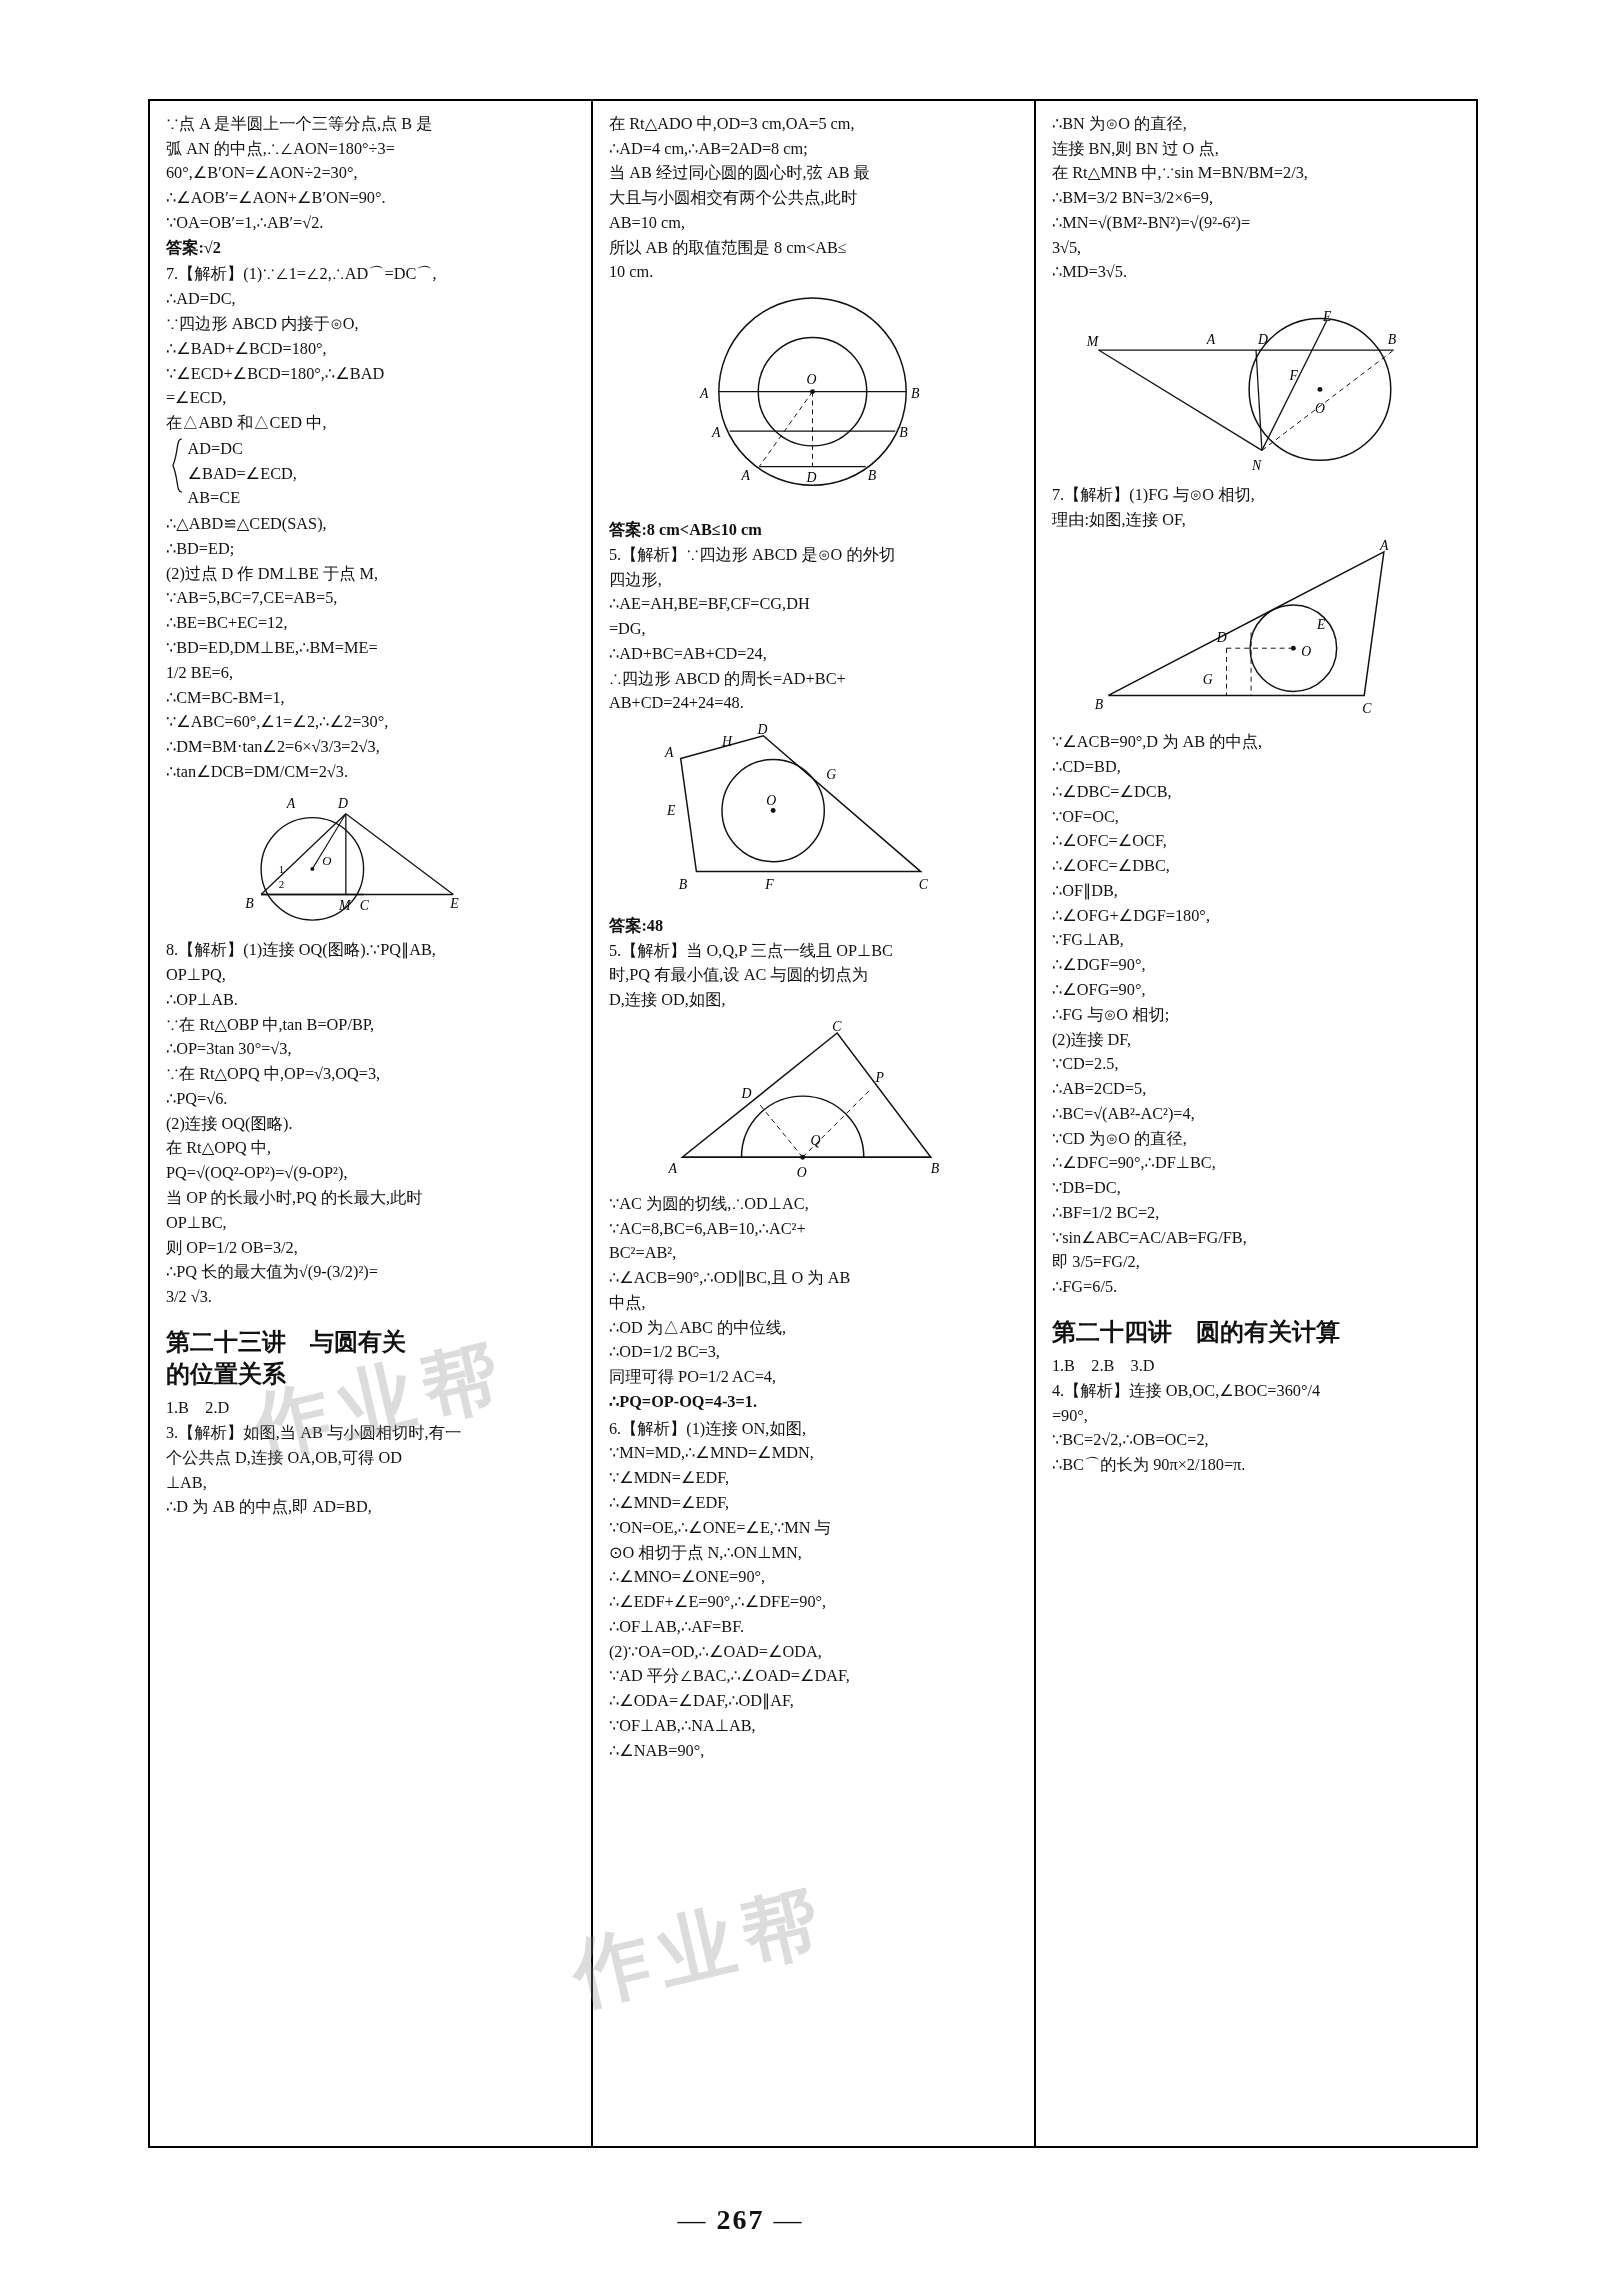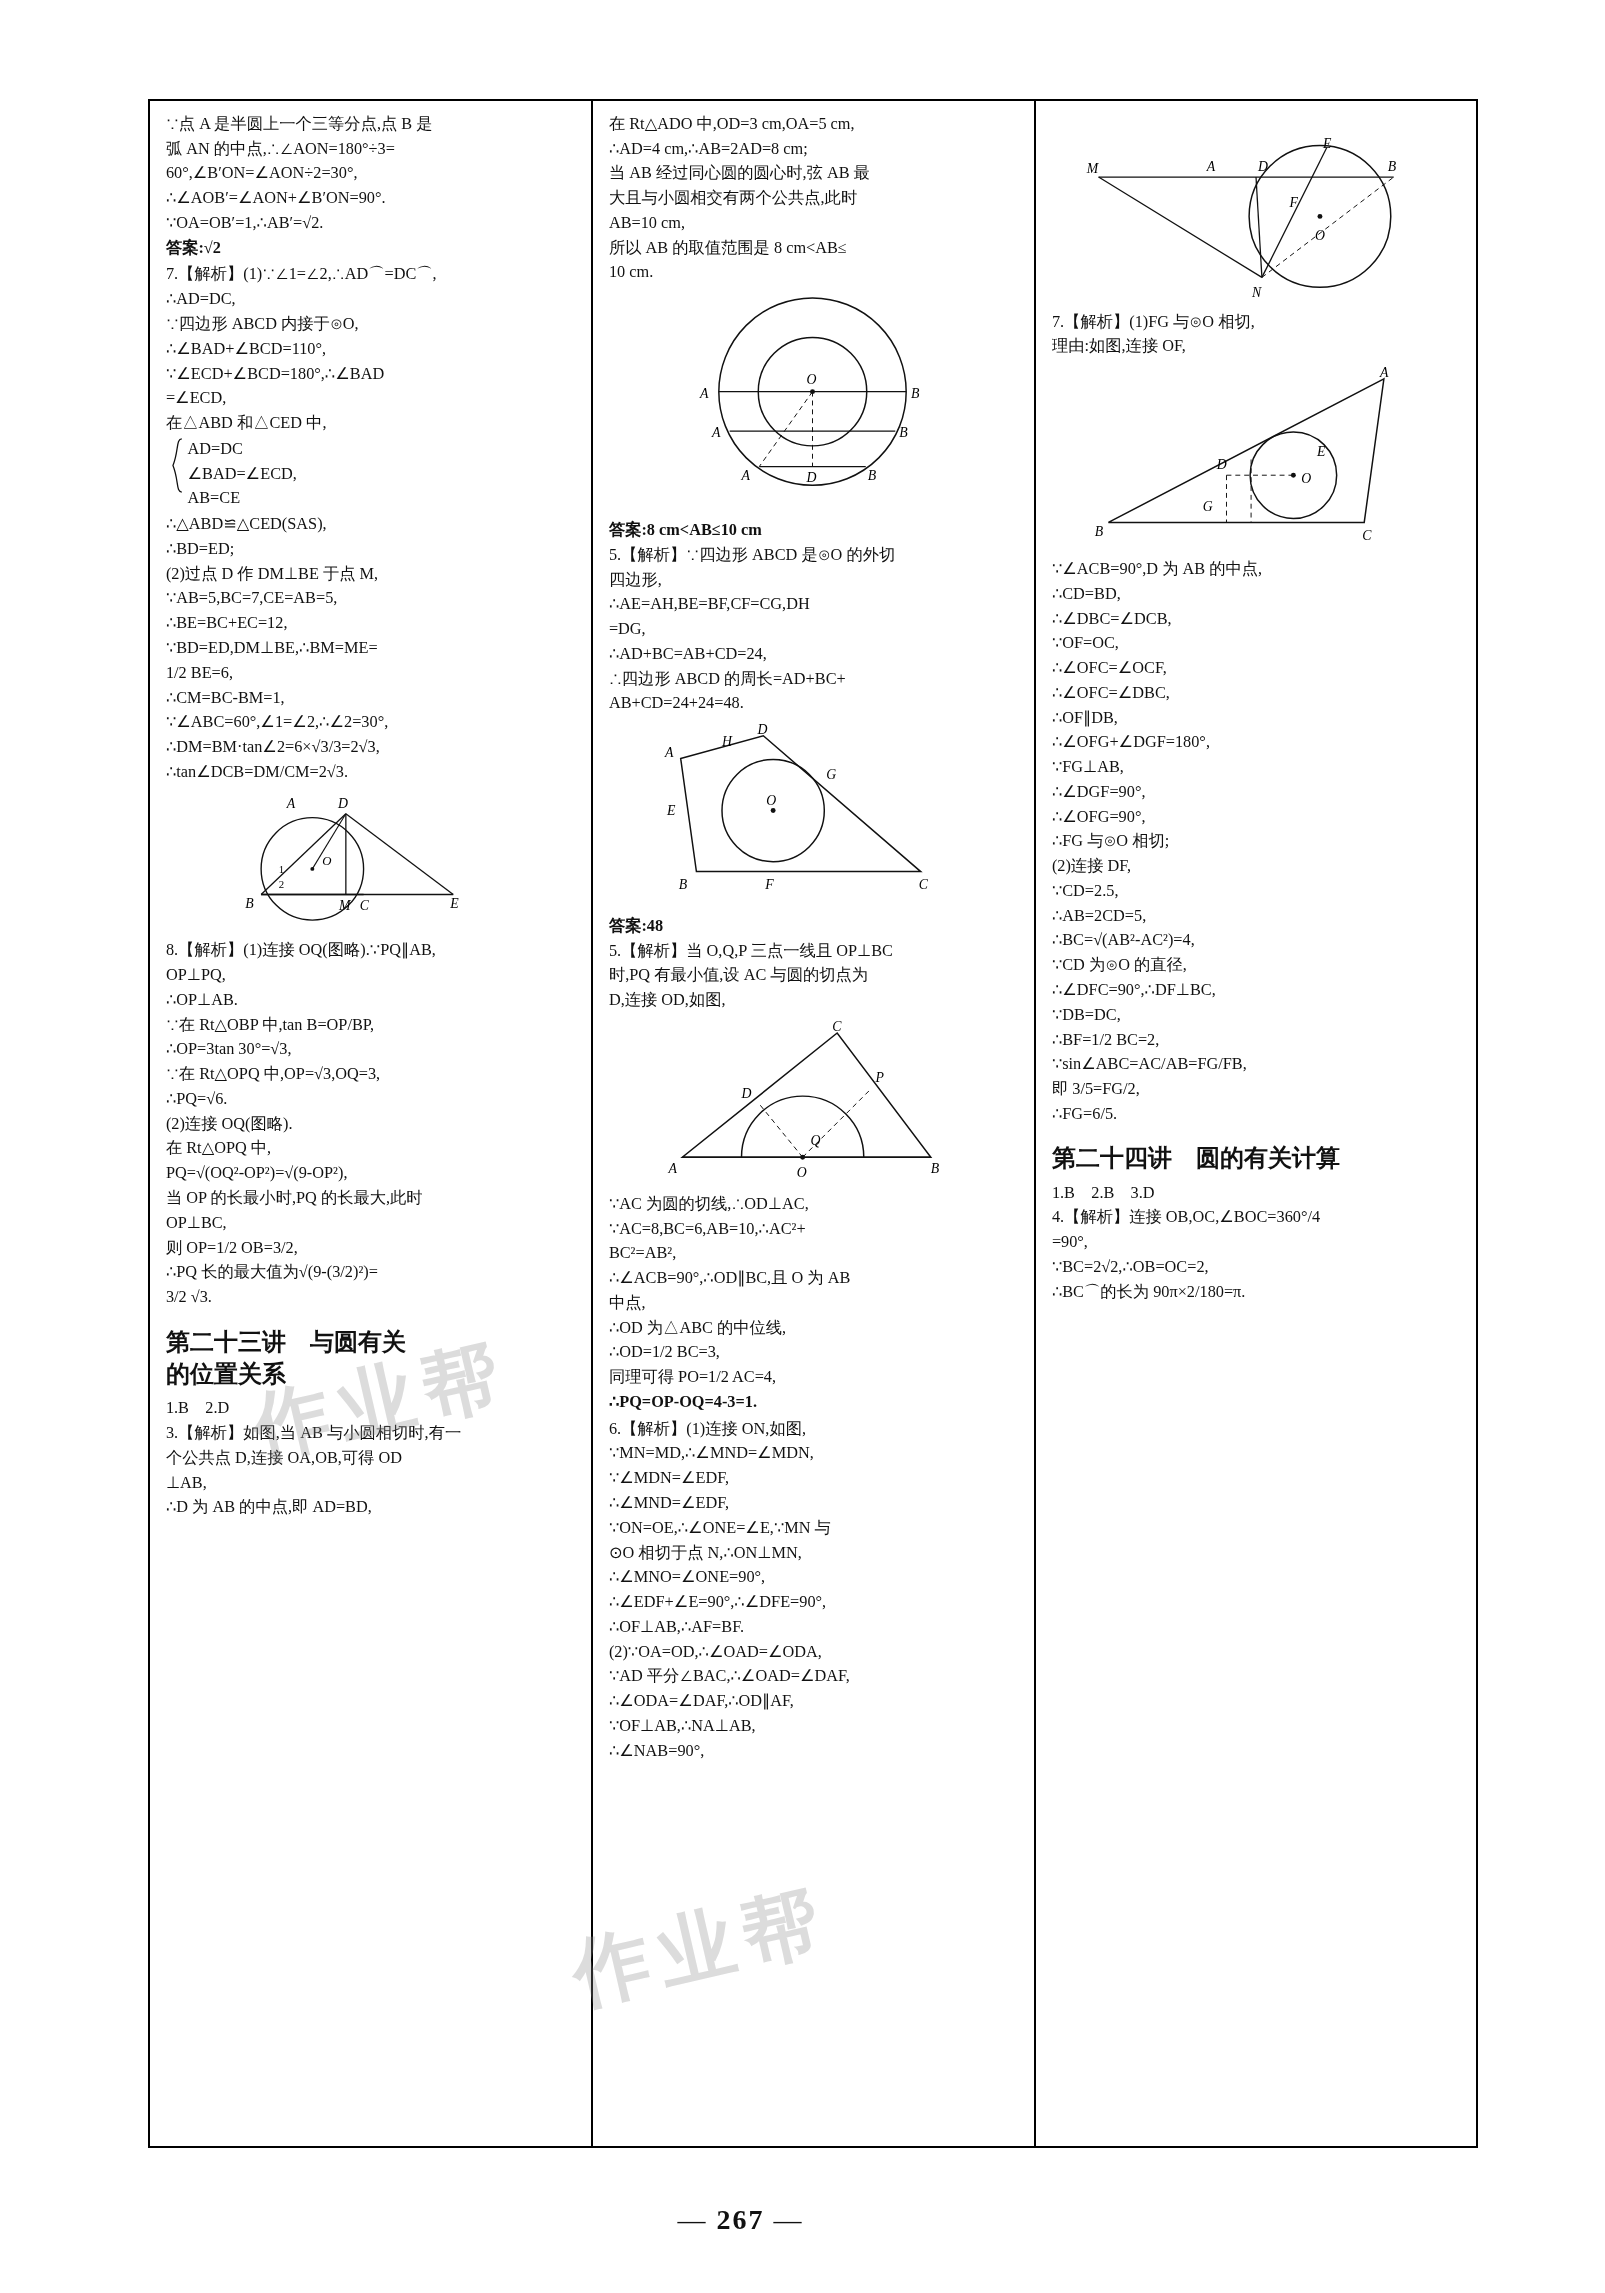--- a/index.html
+++ b/index.html
@@ -92,21 +92,21 @@
       <div class="ln">60°,∠B′ON=∠AON÷2=30°,</div>
       <div class="ln">∴∠AOB′=∠AON+∠B′ON=90°.</div>
       <div class="ln">∵OA=OB′=1,∴AB′=√2.</div>
       <div class="ln bold">答案:√2</div>
     </div>
 
     <div class="blk">
       <div class="ln">7.【解析】(1)∵∠1=∠2,∴AD⌒=DC⌒,</div>
       <div class="ln">∴AD=DC,</div>
       <div class="ln">∵四边形 ABCD 内接于⊙O,</div>
-      <div class="ln">∴∠BAD+∠BCD=110°,</div>
+      <div class="ln">∴∠BAD+∠BCD=180°,</div>
       <div class="ln">∵∠ECD+∠BCD=180°,∴∠BAD</div>
       <div class="ln">=∠ECD,</div>
       <div class="ln">在△ABD 和△CED 中,</div>
 
       <div style="display:flex;align-items:flex-start;margin:1px 0 1px 3.9px;">
         <svg width="13.8" height="57" viewBox="0 0 14 58">
           <path d="M12 2 C6 2, 9 14, 3 29 C9 44, 6 56, 12 56" fill="none" stroke="#111" stroke-width="1.3"></path>
         </svg>
         <div style="margin-left:3.9px;">
           <div class="ln">AD=DC</div>
@@ -287,20 +287,29 @@
       <div class="ln">(2)∵OA=OD,∴∠OAD=∠ODA,</div>
       <div class="ln">∵AD 平分∠BAC,∴∠OAD=∠DAF,</div>
       <div class="ln">∴∠ODA=∠DAF,∴OD∥AF,</div>
       <div class="ln">∵OF⊥AB,∴NA⊥AB,</div>
       <div class="ln">∴∠NAB=90°,</div>
     </div>
   </div>
 
   <div class="col col3">
 
+    <div class="blk">
+      <div class="ln">∴BN 为⊙O 的直径,</div>
+      <div class="ln">连接 BN,则 BN 过 O 点,</div>
+      <div class="ln">在 Rt△MNB 中,∵sin M=BN/BM=2/3,</div>
+      <div class="ln">∴BM=3/2 BN=3/2×6=9,</div>
+      <div class="ln">∴MN=√(BM²-BN²)=√(9²-6²)=</div>
+      <div class="ln">3√5,</div>
+      <div class="ln">∴MD=3√5.</div>
+    </div>
 
     <svg class="fig" width="374" height="182" viewBox="0 0 380 185" style="font-size:16.5px">
       <circle cx="255" cy="98" r="72" fill="none" stroke="#111" stroke-width="1.5"></circle>
       <line x1="30" y1="58" x2="330" y2="58" stroke="#111" stroke-width="1.3"></line>
       <line x1="30" y1="58" x2="196" y2="160" stroke="#111" stroke-width="1.3"></line>
       <line x1="196" y1="160" x2="330" y2="58" stroke="#111" stroke-width="1" stroke-dasharray="5,4"></line>
       <line x1="196" y1="160" x2="262" y2="28" stroke="#111" stroke-width="1.3"></line>
       <line x1="190" y1="58" x2="196" y2="160" stroke="#111" stroke-width="1.3"></line>
       <circle cx="255" cy="98" r="2.5" fill="#111"></circle>
       <text x="258" y="28" font-size="14" font-style="italic" font-family="Liberation Serif, serif">E</text>

